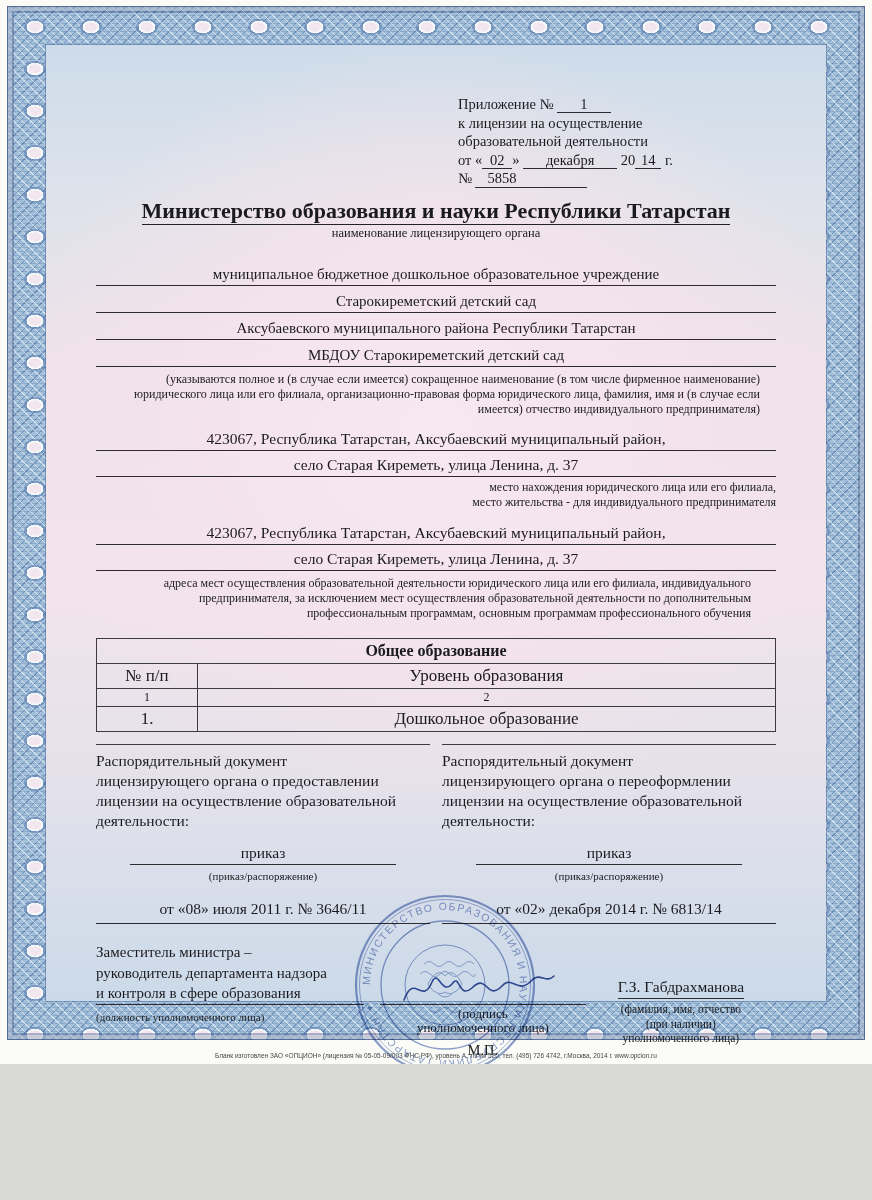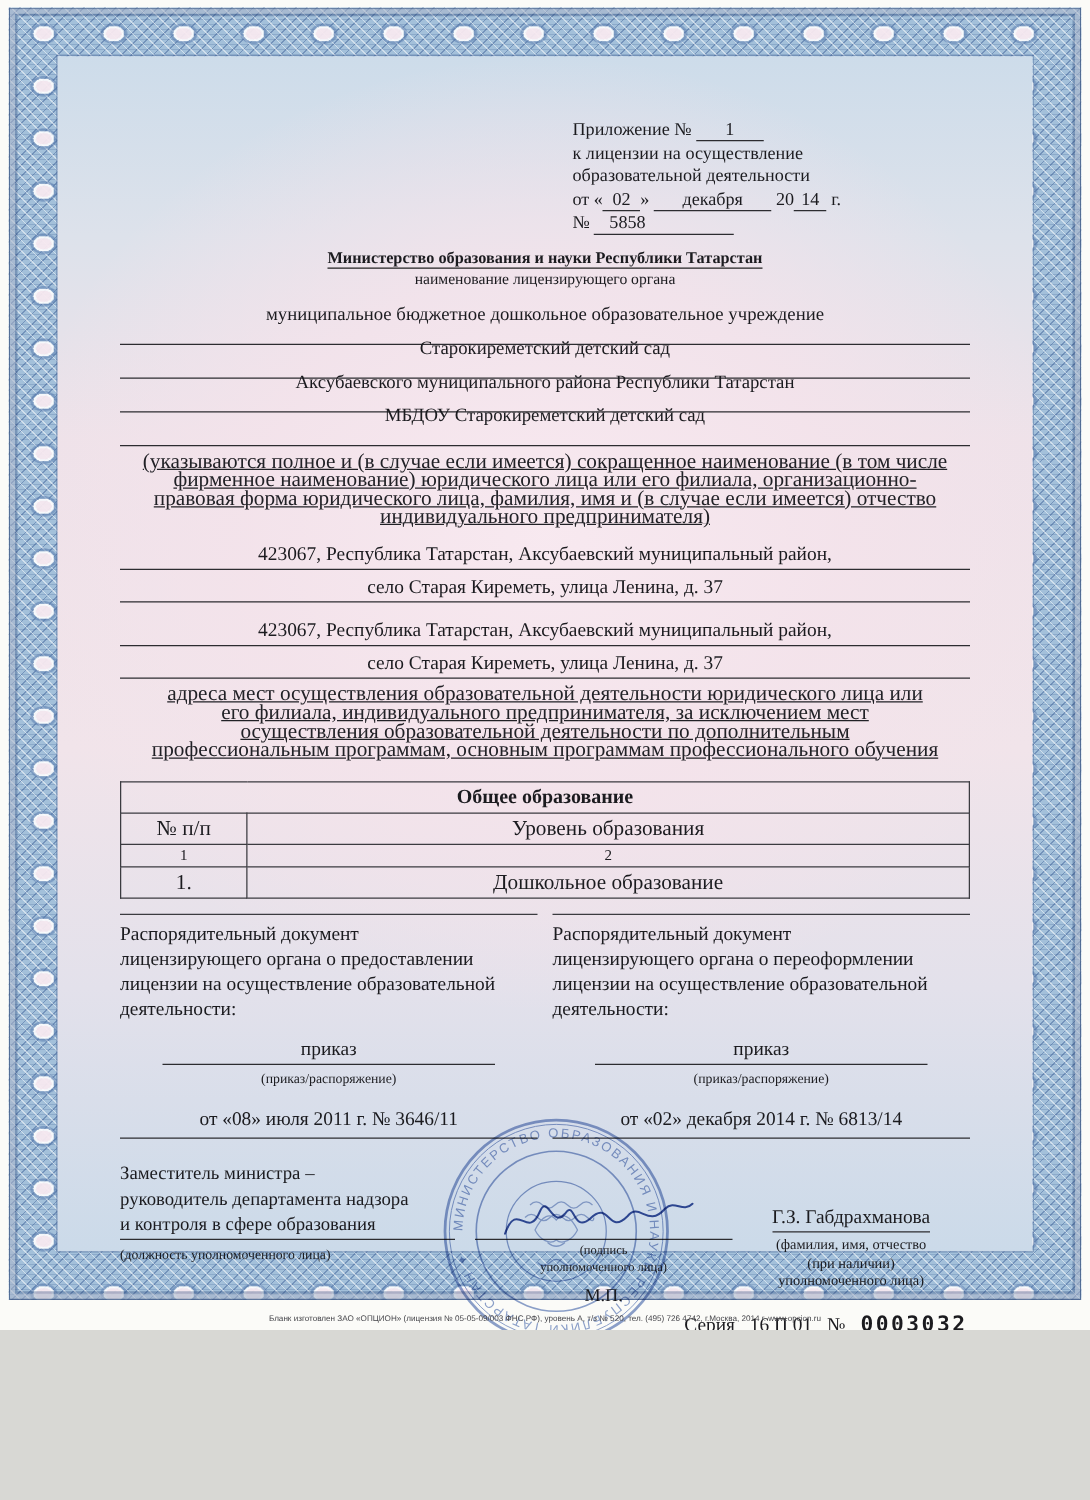--- a/index.html
+++ b/index.html
@@ -22,28 +22,28 @@
     box-shadow:0 0 0 1px rgba(70,100,150,.5);}
   .content{position:relative;height:100%;box-sizing:border-box;padding:50px 50px 0;}
   .u{display:inline-block;border-bottom:1px solid #2c2c30;text-align:center;line-height:1.05;}
   
   .appendix{width:314px;margin-left:auto;margin-right:4px;font-size:14.5px;line-height:18.6px;}
   .apx-num{min-width:54px;}
   .u.d{min-width:30px;} .u.m{min-width:94px;} .u.y{min-width:26px;}
   .num5858{min-width:100px;text-align:left;padding-left:12px;}
   
   .ministry{margin-top:10px;text-align:center;}
-  .min-title{font-size:13px;font-weight:bold;}
+  .min-title{font-size:22px;font-weight:bold;}
   .min-title .u-text{border-bottom:1.5px solid #222;padding-bottom:1px;}
   .min-caption{font-size:12.5px;margin-top:2px;}
   
   .org-block{margin-top:18px;}
   .org-line{height:27px;border-bottom:1px solid #2c2c30;display:flex;align-items:flex-end;justify-content:center;
-            font-size:15px;padding-bottom:14px;box-sizing:border-box;}
-  .caption{font-size:17px;line-height:14.8px;text-align:center;color:#212126;text-decoration:underline;}
+            font-size:15px;padding-bottom:2px;box-sizing:border-box;}
+  .caption{font-size:12px;line-height:14.8px;text-align:right;color:#212126;}
   .naming-caption{margin:5px auto 0;max-width:648px;}
   .addr-block{margin-top:9px;}
   .addr-line{height:26px;border-bottom:1px solid #2c2c30;display:flex;align-items:flex-end;justify-content:center;
              font-size:15.5px;padding-bottom:2px;box-sizing:border-box;}
   .addr-caption{margin-top:3px;}
   .addresses-caption{margin:5px auto 0;max-width:630px;}
   
   .edu-table{width:100%;border-collapse:collapse;margin-top:18px;}
   .edu-table td{border:1px solid #3b3b40;text-align:center;font-size:17px;padding:2px 4px;}
   .edu-table .t-title{font-size:16px;font-weight:bold;padding:3px;}
@@ -57,21 +57,21 @@
   .order-doc-caption{text-align:center;font-size:11px;margin-top:1px;}
   .order-ref{margin-top:13px;border-bottom:1px solid #2c2c30;text-align:center;font-size:15.5px;padding-bottom:4px;}
   
   .signing{display:flex;margin-top:18px;position:relative;}
   .sign-pos{width:276px;font-size:15px;line-height:20.3px;}
   .pos-line3{border-bottom:1px solid #2c2c30;padding-bottom:1px;}
   .sign-pos-caption{font-size:11px;text-align:left;margin-top:2px;}
   .sign-mid{width:212px;margin-left:16px;margin-top:36px;text-align:center;position:relative;}
   .sign-line{border-bottom:1px solid #2c2c30;height:26px;position:relative;}
   .squiggle{position:absolute;left:18px;bottom:-8px;}
-  .sign-caption{font-size:10px;line-height:14px;margin-top:2px;}
+  .sign-caption{font-size:13px;line-height:14px;margin-top:2px;}
   .mp{font-size:14.5px;margin-top:7px;}
   .sign-name{width:196px;margin-left:auto;margin-top:36px;text-align:center;font-size:15.5px;}
   .sign-name .name{border-bottom:1px solid #2c2c30;padding-bottom:2px;display:inline-block;}
   .name-caption{font-size:11.5px;line-height:14.5px;margin-top:3px;}
   
   .seal{position:absolute;left:306px;top:847px;opacity:.6;mix-blend-mode:multiply;}
   
   .series{margin-top:4px;text-align:right;font-size:15.5px;padding-right:2px;}
   .series span{margin-left:8px;}
   .series-no{font-family:"DejaVu Sans Mono",monospace;font-weight:bold;font-size:17px;letter-spacing:2px;}
@@ -118,20 +118,24 @@
         <div class="org-line">муниципальное бюджетное дошкольное образовательное учреждение</div>
         <div class="org-line">Старокиреметский детский сад</div>
         <div class="org-line">Аксубаевского муниципального района Республики Татарстан</div>
         <div class="org-line">МБДОУ Старокиреметский детский сад</div>
       </div>
       <div class="caption naming-caption">(указываются полное и (в случае если имеется) сокращенное наименование (в том числе фирменное наименование) юридического лица или его филиала, организационно-правовая форма юридического лица, фамилия, имя и (в случае если имеется) отчество индивидуального предпринимателя)</div>
 
       <div class="addr-block">
         <div class="addr-line">423067, Республика Татарстан, Аксубаевский муниципальный  район,</div>
         <div class="addr-line">село Старая Киреметь, улица Ленина,  д. 37</div>
+      </div>
+      <div class="caption addr-caption">
+        <div>место нахождения юридического лица или его филиала,</div>
+        <div>место жительства - для индивидуального предпринимателя</div>
       </div>
 
       <div class="addr-block">
         <div class="addr-line">423067, Республика Татарстан, Аксубаевский муниципальный  район,</div>
         <div class="addr-line">село Старая Киреметь, улица Ленина,  д. 37</div>
       </div>
       <div class="caption addresses-caption">адреса мест осуществления образовательной деятельности юридического лица или его филиала, индивидуального предпринимателя, за исключением мест осуществления образовательной деятельности по дополнительным профессиональным программам, основным программам профессионального обучения</div>
 
       <table class="edu-table">
         <tbody>

